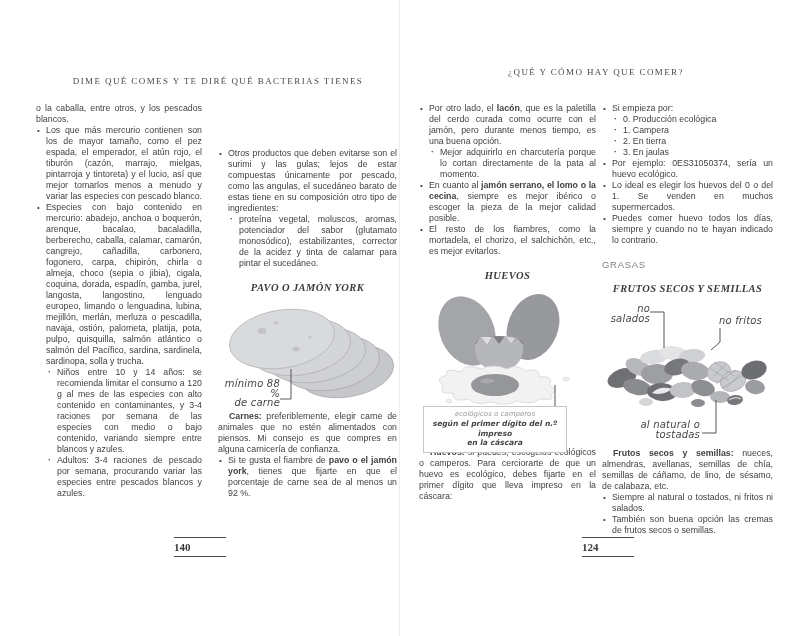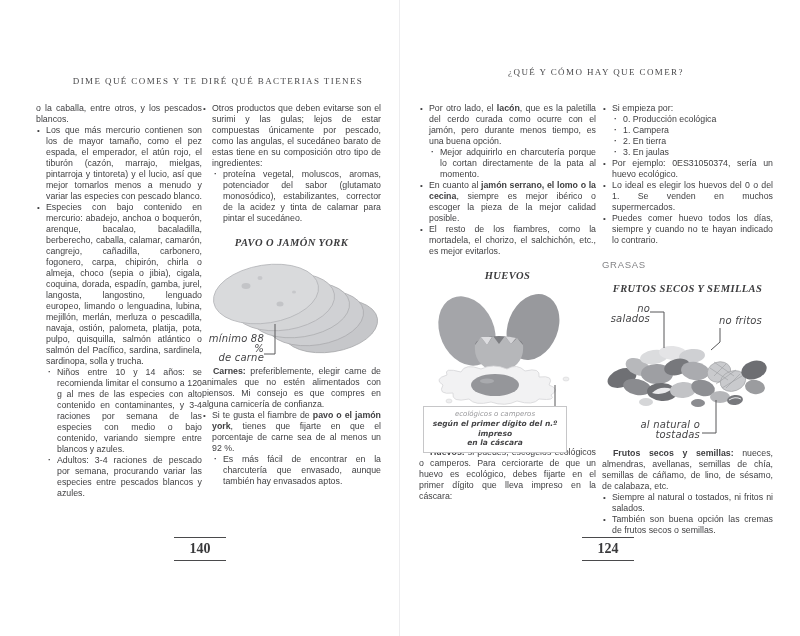--- a/index.html
+++ b/index.html
@@ -14,21 +14,21 @@
   .page-header{
     position:absolute;top:67px;
     font-family:"Liberation Serif","DejaVu Serif",serif;
     font-size:9px;letter-spacing:1.4px;color:#4a4a4c;text-align:center;white-space:nowrap;
   }
   .page-header.left{left:33px;width:370px;margin-top:9px;}
   .page-header.right{left:409px;width:374px;}
 
   .col{position:absolute;top:103px;font-size:8.8px;line-height:11px;text-align:justify;}
   #lcol1{left:36px;width:166px;}
-  #lcol2{left:202px;width:179px;}
+  #lcol2{left:218px;width:179px;margin-top:45px;}
   #rcol1{left:419px;width:177px;}
   #rcol2{left:602px;width:171px;}
 
   .blk{margin:0;}
   .p{text-indent:11px;}
   .b1{position:relative;padding-left:10px;}
   .b1::before{content:"\2022";position:absolute;left:1px;top:0;font-size:8px;}
   .b2{position:relative;margin-left:12px;padding-left:9px;}
   .b2::before{content:"\00b7";position:absolute;left:0;top:0;font-weight:bold;}
   .bold{font-weight:bold;}
@@ -46,22 +46,22 @@
     font-size:10px;line-height:9.5px;text-align:right;color:#454547;letter-spacing:0.2px;
   }
   .egg-note-box{
     position:absolute;border:1px solid #c6c6c8;text-align:center;
     font-family:"DejaVu Sans",sans-serif;font-style:italic;padding:3px 2px 4px;background:#ffffff;
   }
   .egg-note-box .l1{font-size:7px;color:#98989b;display:block;font-weight:normal;line-height:9px;}
   .egg-note-box .l2{font-size:7.5px;font-weight:bold;color:#454547;display:block;line-height:9.5px;}
 
   .pagenum{
-    position:absolute;top:537px;width:52px;text-align:center;
-    font-family:"Liberation Serif","DejaVu Serif",serif;font-size:14px;font-weight:bold;color:#39393b;
+    position:absolute;top:537px;width:52px;text-align:left;
+    font-family:"Liberation Serif","DejaVu Serif",serif;font-size:11px;font-weight:bold;color:#39393b;
     border-top:1px solid #4a4a4c;border-bottom:1px solid #4a4a4c;padding:3px 0;
   }
   .pagenum.left{left:174px;}
   .pagenum.right{left:582px;}
 </style>
 </head>
 <body>
 
 <div class="spread">
   <div class="gutter"></div>
@@ -97,21 +97,20 @@
         <polyline points="73,70 73,100 62,100" fill="none" stroke="#58585a" stroke-width="1"></polyline>
       </svg>
       <div class="hand-note" style="left:4px;top:80px;width:58px;">
         <span>mínimo 88 %</span><br>
         <span>de carne</span>
       </div>
     </div>
   </div>
       <div class="blk p"><span class="bold">Carnes:</span><span> preferiblemente, elegir carne de animales que no estén alimentados con piensos. Mi consejo es que compres en alguna carnicería de confianza.</span></div>
       <div class="blk b1"><span>Si te gusta el fiambre de </span><span class="bold">pavo o el jamón york</span><span>, tienes que fijarte en que el porcentaje de carne sea de al menos un 92 %.</span></div>
-      <div class="blk b2"><span>Es más fácil de encontrar en la charcutería que envasado, aunque también hay envasados aptos.</span></div>
     </div>
   <div class="col" id="rcol1">
       <div class="blk b1"><span>Por otro lado, el </span><span class="bold">lacón</span><span>, que es la paletilla del cerdo curada como ocurre con el jamón, pero durante menos tiempo, es una buena opción.</span></div>
       <div class="blk b2"><span>Mejor adquirirlo en charcutería porque lo cortan directamente de la pata al momento.</span></div>
       <div class="blk b1"><span>En cuanto al </span><span class="bold">jamón serrano, el lomo o la cecina</span><span>, siempre es mejor ibérico o escoger la pieza de la mejor calidad posible.</span></div>
       <div class="blk b1"><span>El resto de los fiambres, como la mortadela, el chorizo, el salchichón, etc., es mejor evitarlos.</span></div>
       <div id="fig-eggs" class="figure">
     <div class="fig-title">HUEVOS</div>
     <div class="fig-canvas" style="height:160px;">
       <svg width="177" height="120" viewBox="0 0 177 120">

